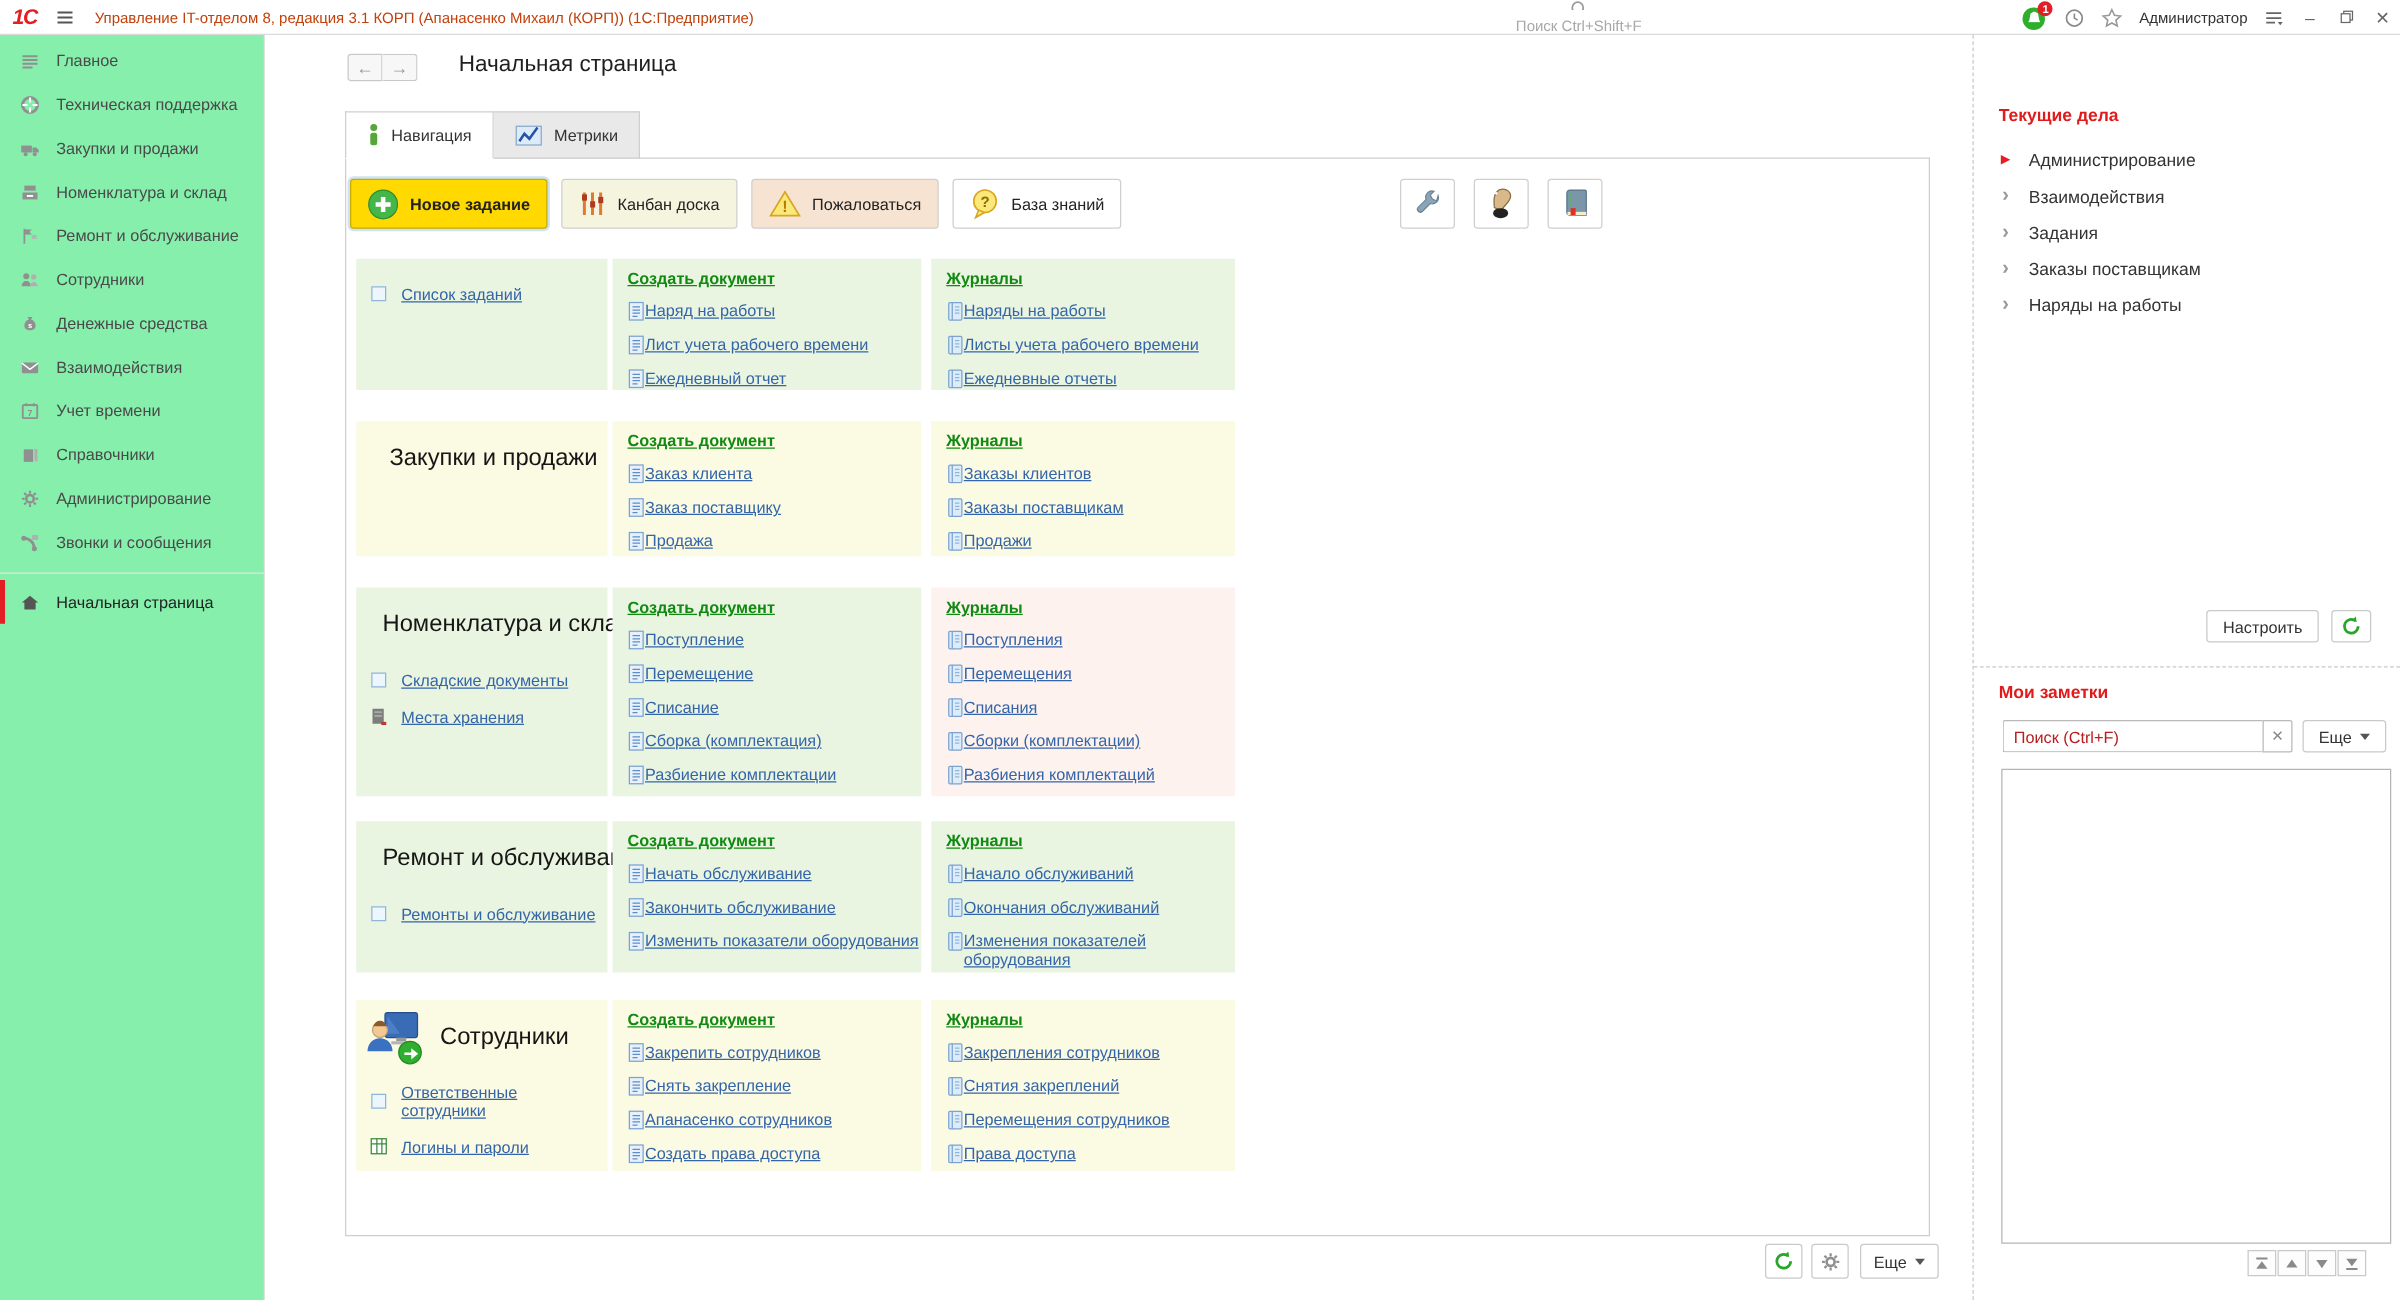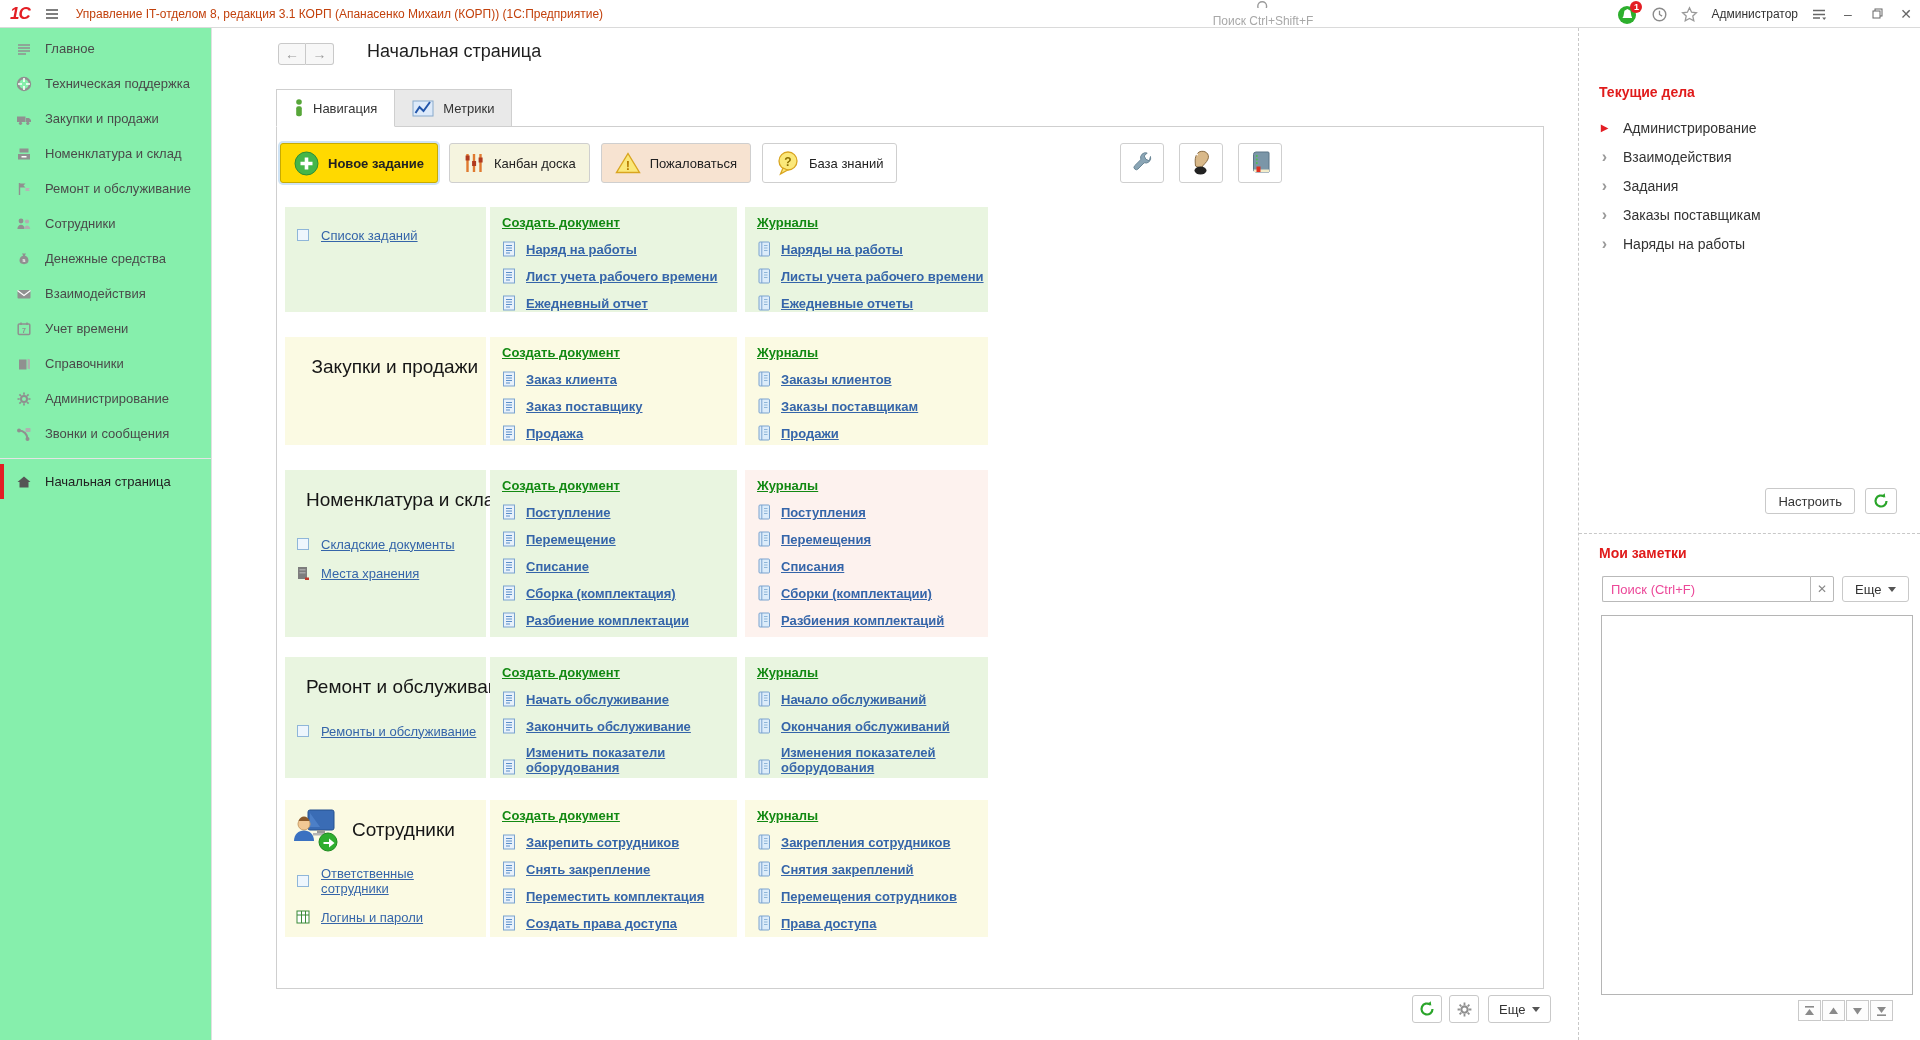--- a/index.html
+++ b/index.html
@@ -66,21 +66,21 @@
   .bg-g { background:#e9f5e0; }
   .bg-y { background:#fbfae3; }
   .bg-p { background:#fdf2ee; }
   .c1 { left:8px; width:201px; padding:7px 8px; }
   .c2 { left:213px; width:247px; padding:8px 0 0 12px; }
   .c3 { left:468px; width:243px; padding:8px 0 0 12px; }
   .sec-head { display:flex; align-items:center; gap:13px; }
   .sec-title { font-size:19px; color:#161616; white-space:nowrap; }
   .qlink { display:flex; align-items:center; gap:10px; margin:13px 0 0 2px; font-size:13px; }
   .colhead { color:#128912; font-weight:bold; text-decoration:underline; cursor:pointer; margin-bottom:3px; }
-  .link { display:flex; align-items:flex-end; gap:10px; margin-top:11px;font-weight:bold; }
+  .link { display:flex; align-items:flex-start; margin-top:11px; }
   .ic16 { width:16px; height:16px; flex:none; }
   .ic14 { width:14px; height:16px; flex:none; }
 
   .main-footer { position:absolute; top:967px; left:1200px; display:flex; align-items:center; }
   .fbtn { height:28px; border:1px solid #c9c9c9; border-radius:3px; background:#fff; display:flex;
     align-items:center; justify-content:center; cursor:pointer; }
   .fbtn.sq { width:30px; }
   .fbtn.more { padding:0 10px; gap:7px; margin-left:9px; }
   .fbtn.sq + .fbtn.sq { margin-left:7px; }
   .caret { display:inline-block; border-left:4px solid transparent; border-right:4px solid transparent; border-top:5px solid #555; }
@@ -93,21 +93,21 @@
   .tarrow { width:11px; text-align:center; flex:none; }
   .tarrow.red { color:#e31e24; font-size:10px; }
   .tarrow.grey { color:#999; font-size:16px; font-weight:bold; line-height:1; }
   .cfgrow { position:absolute; top:460px; right:23px; display:flex; gap:10px; }
   .btn { height:26px; border:1px solid #c9c9c9; border-radius:3px; background:#fff; display:flex;
     align-items:center; justify-content:center; cursor:pointer; font-size:13px; color:#333; padding:0 12px; }
   .btn.icon { width:32px; padding:0; }
   .rp-dash { position:absolute; top:505px; left:0; right:0; border-top:1px dashed #c8c8c8; }
   .search-row { position:absolute; top:548px; left:23px; display:flex; align-items:center; }
   .ninput { width:208px; height:26px; border:1px solid #b9b9b9; border-right:none; border-radius:2px 0 0 2px;
-    display:flex; align-items:center; padding:0 8px; color:#ec4899; font-size:13px; cursor:text; }
+    display:flex; align-items:center; padding:0 8px; color:#b91c1c; font-size:13px; cursor:text; }
   .nclear { width:24px; height:26px; border:1px solid #b9b9b9; border-radius:0 2px 2px 0; display:flex;
     align-items:center; justify-content:center; color:#888; cursor:pointer; font-size:12px; background:#fff; }
   .nmore { margin-left:8px; gap:7px; }
   .notes-box { position:absolute; top:587px; left:22px; width:312px; height:380px; border:1px solid #b5b5b5; background:#fff; }
   .notes-nav { position:absolute; top:972px; right:27px; display:flex; }
   .nnbtn { width:23px; height:21px; border:1px solid #c9c9c9; background:#fdfdfd; display:flex;
     align-items:center; justify-content:center; cursor:pointer; }
   .nnbtn + .nnbtn { margin-left:1px; }
 </style>
 </head>
@@ -717,21 +717,21 @@
         <a class="link">
             <svg class="ic14">
               <use href="#ic-doc"></use>
             </svg>
             <span>Снять закрепление</span>
           </a>
         <a class="link">
             <svg class="ic14">
               <use href="#ic-doc"></use>
             </svg>
-            <span>Переместить комплектация</span>
+            <span>Апанасенко сотрудников</span>
           </a>
         <a class="link">
             <svg class="ic14">
               <use href="#ic-doc"></use>
             </svg>
             <span>Создать права доступа</span>
           </a>
       </div>
       <div class="col c3 bg-y">
         <a class="colhead">Журналы</a>

